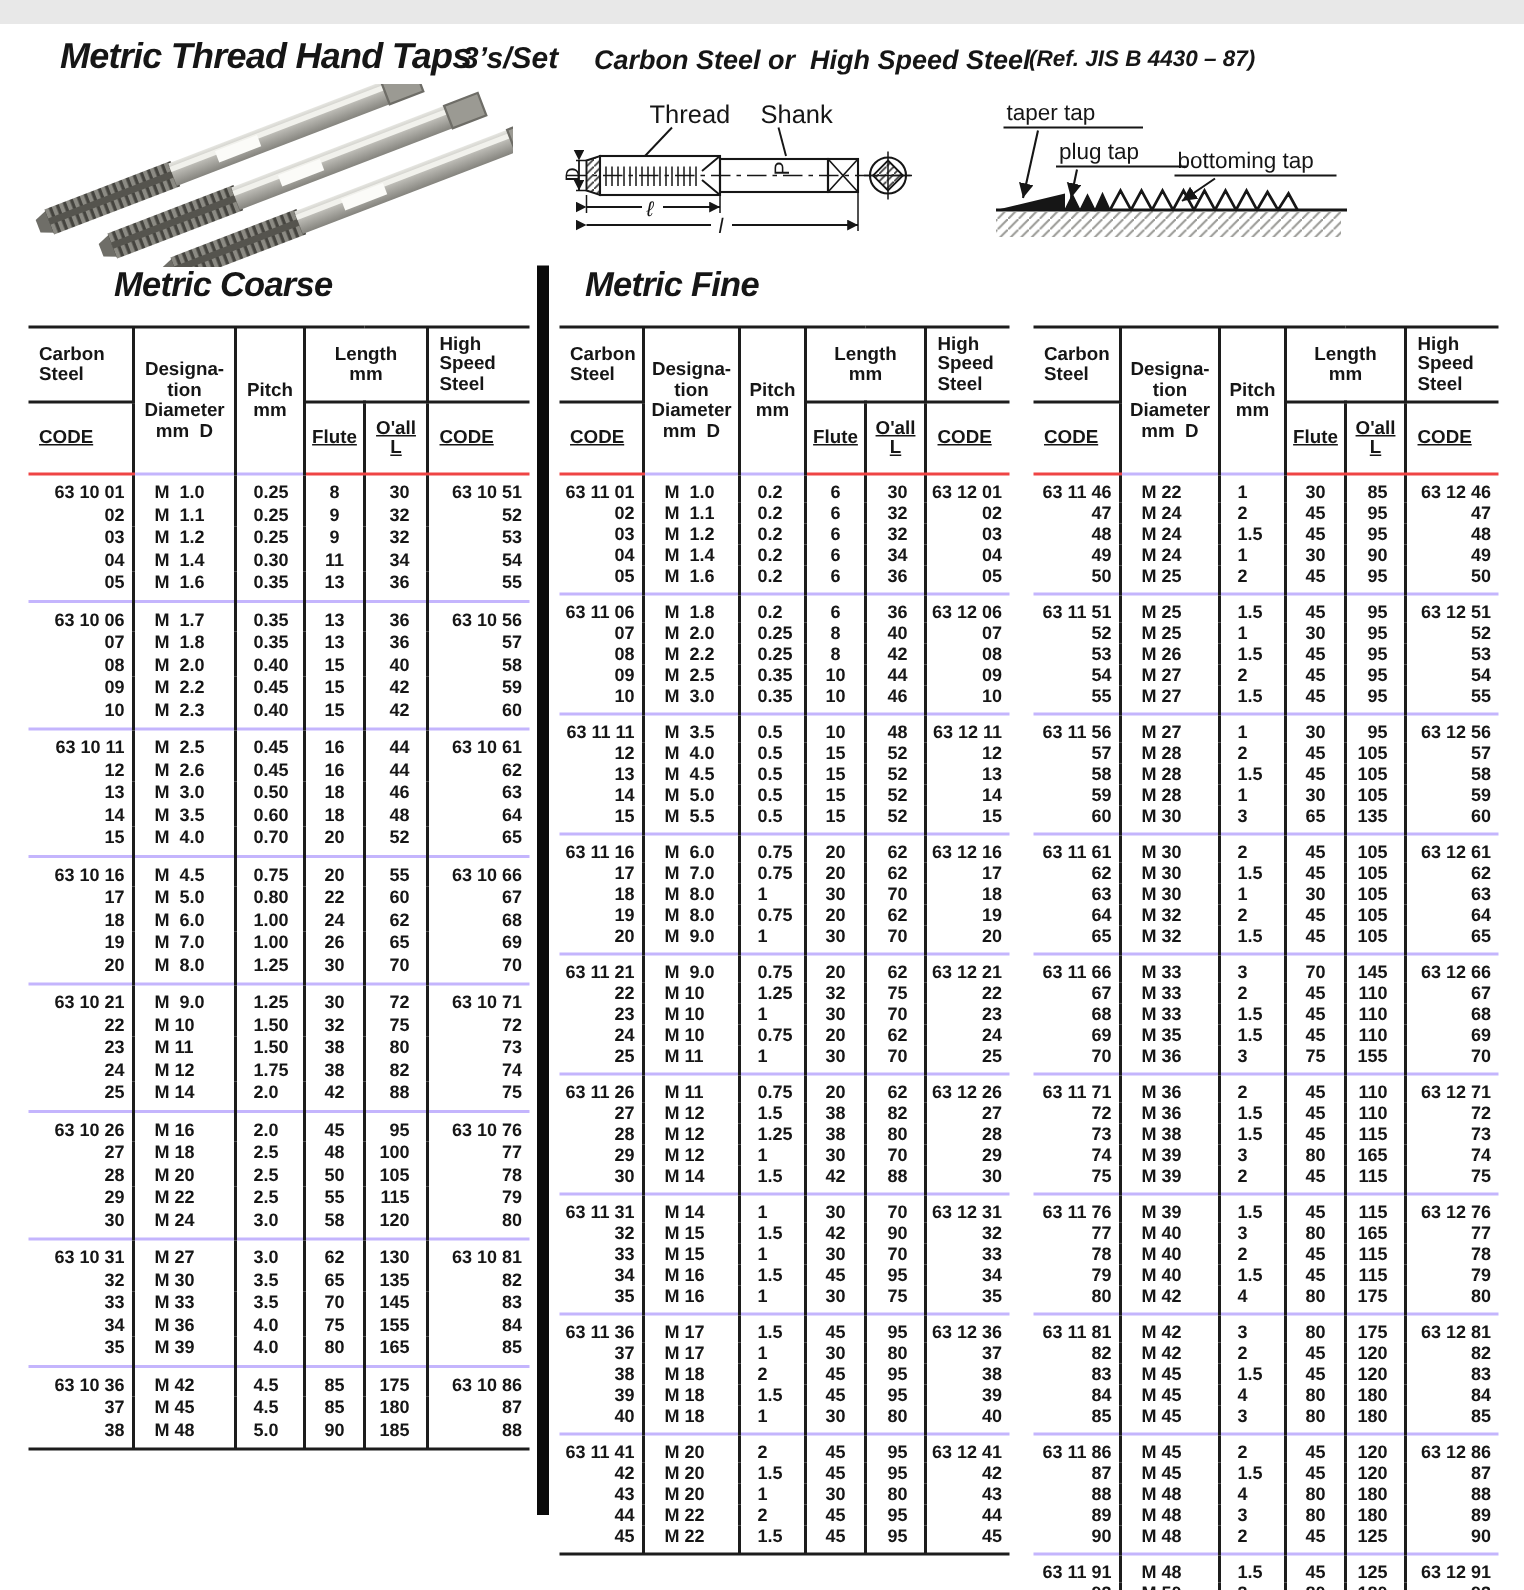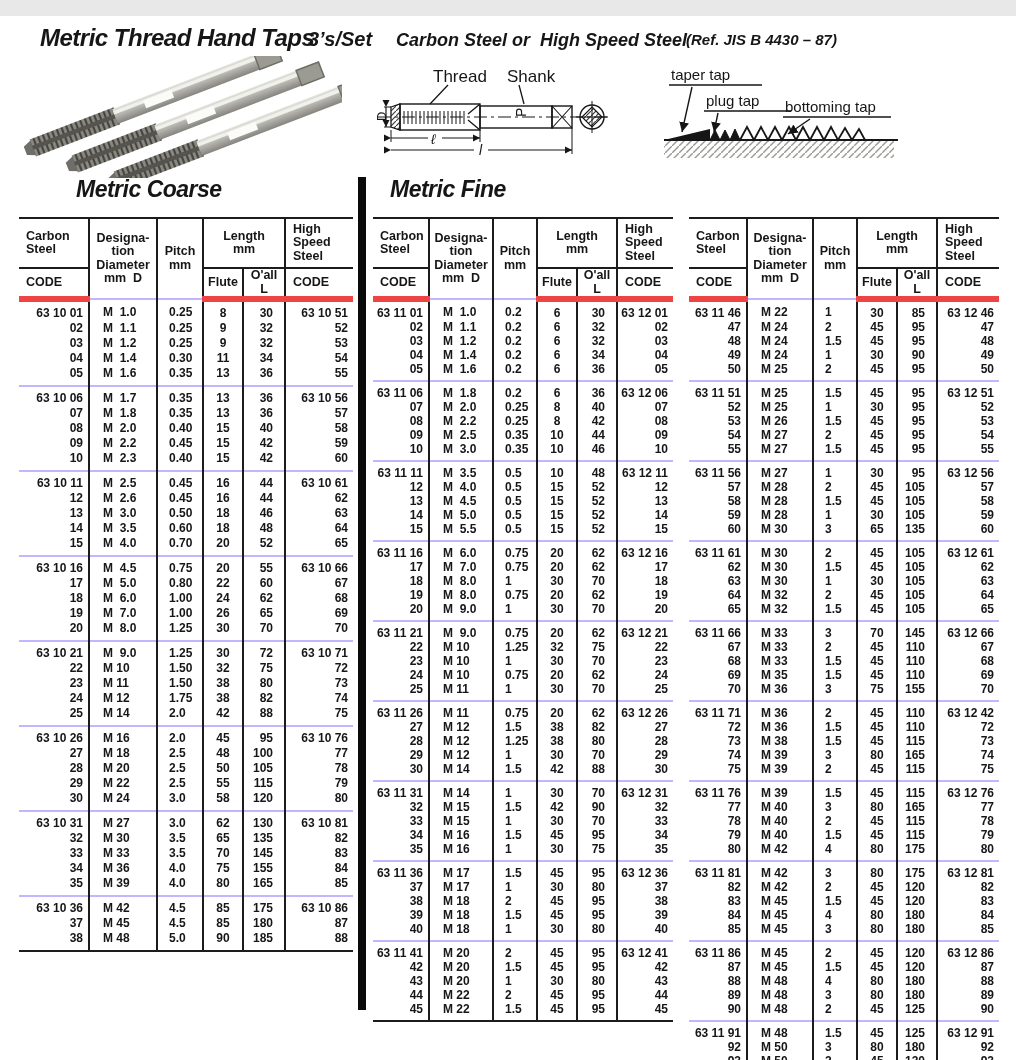--- a/index.html
+++ b/index.html
@@ -34,21 +34,21 @@
   table { border-collapse:collapse; table-layout:fixed; position:absolute;
           border-top:2px solid #1c1c1c; border-bottom:2px solid #1c1c1c; }
   #tbl-coarse     { left:19px;  top:201px; width:334px; }
   #tbl-fine-left  { left:373px; top:201px; width:300px; }
   #tbl-fine-right { left:689px; top:201px; width:310px; }
 
   th, td { border-right:2px solid #1c1c1c; font-weight:bold; padding:0; }
   th:last-child, td:last-child { border-right:none; }
 
   thead tr.hr1 th { height:50px; }
-  thead tr.hr2 th { height:30px; border-bottom:6px solid #ef4444; }
+  thead tr.hr2 th { height:48px; border-bottom:2px solid #ef4444;text-decoration:underline; }
   th { font-size:12.5px; line-height:13.5px; vertical-align:middle; white-space:pre; text-align:center; }
   th.h-left { text-align:left; padding-left:7px; }
   th.underlined { border-bottom:2px solid #1c1c1c; }
 
   tbody { border-top:2px solid #c4b5fd; }
   td { font-size:12px; }
   #tbl-coarse td { line-height:15px; }
   #tbl-fine-left td, #tbl-fine-right td { line-height:14px; }
   tbody tr:first-child td { padding-top:4px; }
   tbody tr:last-child  td { padding-bottom:4px; }
@@ -1210,21 +1210,21 @@
           <td class="c5">70</td>
         </tr>
       </tbody>
       <tbody>
         <tr>
           <td class="c0">63 11 71</td>
           <td class="c1">M 36</td>
           <td class="c2">2</td>
           <td class="c3">45</td>
           <td class="c4">110</td>
-          <td class="c5">63 12 42</td>
+          <td class="c5">63 12 71</td>
         </tr>
         <tr>
           <td class="c0">72</td>
           <td class="c1">M 36</td>
           <td class="c2">1.5</td>
           <td class="c3">45</td>
           <td class="c4">110</td>
           <td class="c5">72</td>
         </tr>
         <tr>

